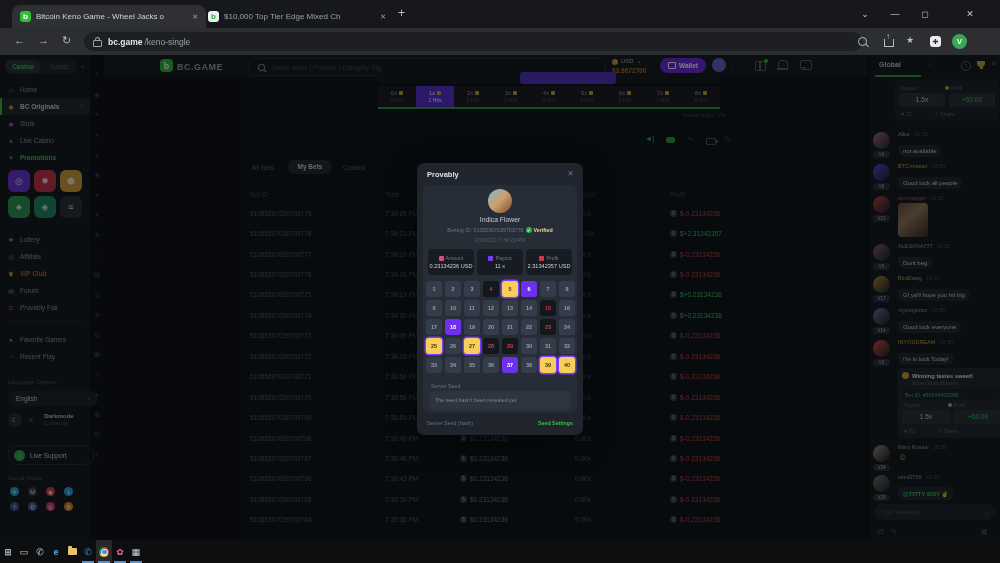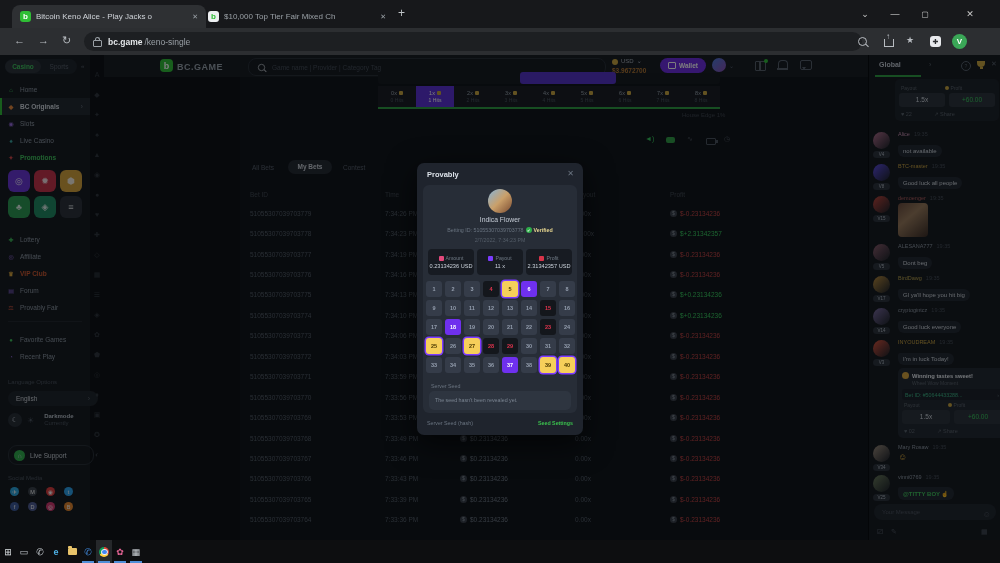--- a/index.html
+++ b/index.html
@@ -248,26 +248,26 @@
   border-radius:50%;background:#4285f4;border:.8px solid #f1f3f4}
 </style>
 </head>
 <body>
 
 <div class="screen">
 
   <div class="tabbar">
     <div class="tab tab1">
       <span class="fav fav1">b</span>
-      <span class="tab-t">Bitcoin Keno Alice - Play Jacks o</span>
+      <span class="tab-t">Bitcoin Keno Game - Wheel Jacks o</span>
       <span class="tab-x">✕</span>
     </div>
     <div class="tab tab2">
       <span class="fav fav2">b</span>
-      <span class="tab-t">$10,000 Top Tier Fair Mixed Ch</span>
+      <span class="tab-t">$10,000 Top Tier Edge Mixed Ch</span>
       <span class="tab-x">✕</span>
     </div>
     <span class="newtab">+</span>
     <span class="wc wc1">⌄</span>
     <span class="wc wc2">—</span>
     <span class="wc wc3">▢</span>
     <span class="wc wc4">✕</span>
   </div>
   <div class="toolbar">
     <span class="navb" style="left:14px">←</span>

